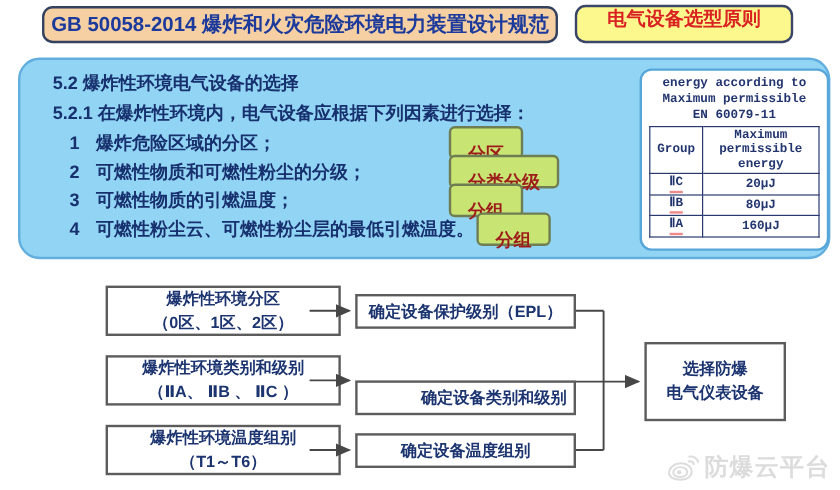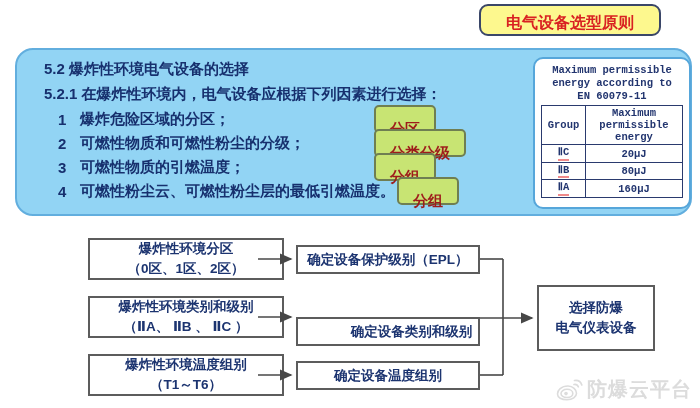--- a/index.html
+++ b/index.html
@@ -11,21 +11,21 @@
   
   .title-box {
     position:absolute; left:35px; top:5px; width:430px; height:31px;
     background:#f6cfa2; border:2px solid #35425f; border-radius:9px;
     display:flex; align-items:center; justify-content:center;
     font-size:17px; font-weight:bold; color:#1b3a9c; white-space:nowrap;
   }
   .header-badge {
     position:absolute; left:479px; top:4px; width:182px; height:32px;
     background:#fdf88e; border:2px solid #3a4668; border-radius:9px;
-    display:flex; align-items:flex-end; justify-content:center;
+    display:flex; align-items:flex-start; justify-content:center;
     font-size:16px; font-weight:bold; color:#d92222; white-space:nowrap;
   }
   
   .blue-panel {
     position:absolute; left:15px; top:48px; width:677px; height:168px;
     background:#92d4f4; border:2px solid #62aede; border-radius:18px;
   }
   .sec-heading   { position:absolute; left:44px; top:60px; font-size:15px; font-weight:bold; color:#17306e; }
   .sec-subheading{ position:absolute; left:44px; top:85px; font-size:15px; font-weight:bold; color:#17306e; }
   .factor-list { position:absolute; left:58px; top:107px; }
@@ -69,20 +69,23 @@
   .watermark {
     position:absolute; right:8px; bottom:5px; display:flex; align-items:center; gap:4px;
     color:#dcdcdc; font-size:20px; font-weight:bold; letter-spacing:1px;
   }
 </style>
 </head>
 <body>
 
 <div id="page">
 
+  <div class="title-box">
+    <span>GB 50058-2014 爆炸和火灾危险环境电力装置设计规范</span>
+  </div>
   <div class="header-badge">
     <span>电气设备选型原则</span>
   </div>
 
   <div class="blue-panel"></div>
 
   <div class="sec-heading">5.2 爆炸性环境电气设备的选择</div>
   <div class="sec-subheading">5.2.1 在爆炸性环境内，电气设备应根据下列因素进行选择：</div>
 
   <div class="factor-list">
@@ -103,22 +106,22 @@
     </div>
     <div class="factor-row">
       <span class="factor-num">4</span>
       <span class="factor-text">可燃性粉尘云、可燃性粉尘层的最低引燃温度。</span>
       <span class="tag">分组</span>
     </div>
   </div>
 
   <div class="table-card">
     <div class="table-caption">
+      <div>energy according to</div>
       <div>Maximum permissible</div>
-      <div>energy according to</div>
       <div>EN 60079-11</div>
     </div>
     <table class="energy-table">
       <tbody>
           <tr>
         <th class="group-h">Group</th>
         <th>Maximum permissible energy</th>
       </tr>
       <tr>
         <td><span class="group-val">ⅡC</span></td>

